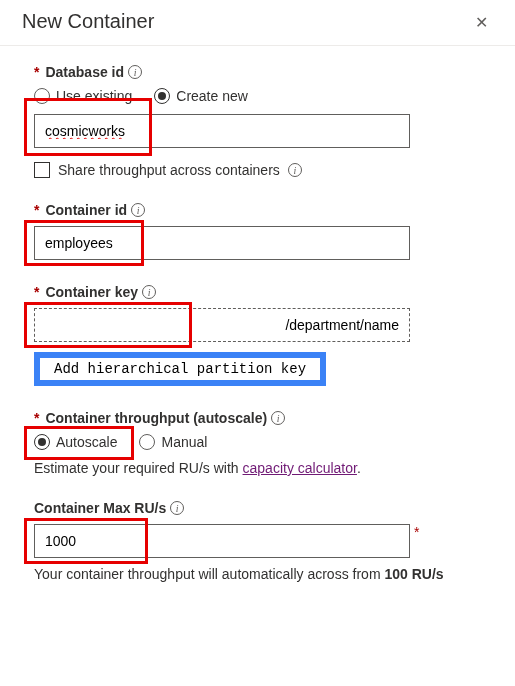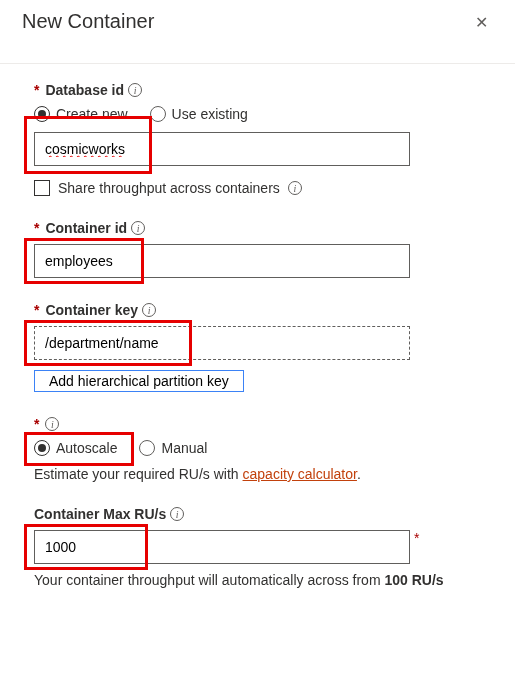--- a/index.html
+++ b/index.html
@@ -1,37 +1,37 @@
 <!DOCTYPE html>
 <html><head>
 <meta charset="utf-8">
 <style>
 * { box-sizing: border-box; margin: 0; padding: 0; }
 body { font-family: "Segoe UI", -apple-system, sans-serif; font-size: 14px; color: #323130; background: #fff; width: 515px; }
-.hdr { display: flex; justify-content: space-between; align-items: center; padding: 10px 22px 30px; border-bottom: 1px solid #edebe9; }
+.hdr { display: flex; justify-content: space-between; align-items: center; padding: 10px 22px 12px; border-bottom: 1px solid #edebe9; }
 .hdr h1 { font-size: 20px; font-weight: 400; }
 .close-x { width: 18px; height: 18px; cursor: pointer; }
 .close-x::before { content: "✕"; font-size: 16px; color: #605e5c; }
 .content { padding: 18px 34px 10px; }
 .group { margin-bottom: 24px; }
 .lbl { font-weight: 600; font-size: 14px; margin-bottom: 8px; display: flex; align-items: center; gap: 4px; }
 .req { color: #a80000; margin-right: 2px; }
 .info { display: inline-flex; width: 14px; height: 14px; border: 1px solid #605e5c; border-radius: 50%; align-items: center; justify-content: center; font-size: 10px; font-style: italic; font-weight: 400; color: #605e5c; cursor: default; font-family: serif; }
 .radios { display: flex; gap: 22px; margin-bottom: 10px; align-items: center; }
 .radio { display: flex; align-items: center; gap: 6px; cursor: pointer; }
 .rdot { width: 16px; height: 16px; border: 1px solid #323130; border-radius: 50%; display: flex; align-items: center; justify-content: center; }
 .rdot.sel::after { content: ""; width: 8px; height: 8px; background: #323130; border-radius: 50%; }
 .rdot.un { border-color: #605e5c; }
 .txt { width: 376px; height: 34px; border: 1px solid #605e5c; padding: 0 10px; font-size: 14px; font-family: inherit; }
-.txt.dashed { border: 1px dashed #605e5c; }
+.txt.dashed { border: 1px dashed #605e5c; text-align: right; }
 .chk { display: flex; align-items: center; gap: 8px; margin-top: 14px; }
 .chkbox { width: 16px; height: 16px; border: 1px solid #323130; cursor: pointer; }
-.btn { height: 22px; padding: 0 14px; border: 1px solid #3b82f6; background: #fff; font-size: 14px; font-family: Liberation Sans, sans-serif; cursor: pointer; margin-top: 10px; }
+.btn { height: 34px; padding: 0 14px; border: 6px solid #3b82f6; background: #fff; font-size: 14px; font-family: Liberation Mono, monospace; cursor: pointer; margin-top: 10px; }
 .help { margin-top: 8px; font-size: 14px; color: #323130; }
-.help a { color: #c2410c; text-decoration: underline; cursor: pointer; }
+.help a { color: #701a75; text-decoration: underline; cursor: pointer; }
 .hl { position: absolute; border: 3px solid #e60000; pointer-events: none; }
 .rel { position: relative; }
 .rurow { display: flex; align-items: flex-start; }
 .asterisk-right { color: #a80000; margin-left: 4px; }
 .wavy { text-decoration: underline wavy #e60000 1px; text-underline-offset: 1px; }
 </style>
 </head>
 <body>
 
 <div class="hdr">
@@ -42,26 +42,26 @@
 <div class="content">
 
   <div class="group">
     <div class="lbl">
       <span class="req">*</span>
       <span>Database id</span>
       <span class="info">i</span>
     </div>
     <div class="radios">
       <div class="radio">
+        <span class="rdot un"></span>
+        <span>Use existing</span>
+      </div>
+      <div class="radio">
         <span class="rdot sel"></span>
         <span>Create new</span>
-      </div>
-      <div class="radio">
-        <span class="rdot un"></span>
-        <span>Use existing</span>
       </div>
     </div>
     <div class="rel">
       <input class="txt wavy" value="cosmicworks" style="">
       <div class="hl" style="left:-10px; top:-16px; width:128px; height:58px;"></div>
     </div>
     <div class="chk">
       <span class="chkbox"></span>
       <span>Share throughput across containers</span>
       <span class="info">i</span>
@@ -89,20 +89,21 @@
     <div class="rel">
       <input class="txt dashed" value="/department/name" style="">
       <div class="hl" style="left:-10px; top:-6px; width:168px; height:46px;"></div>
     </div>
     <button class="btn">Add hierarchical partition key</button>
   </div>
 
   <div class="group">
     <div class="lbl">
       <span class="req">*</span>
+      <span>Container throughput (autoscale)</span>
       <span class="info">i</span>
     </div>
     <div class="rel">
       <div class="radios">
         <div class="radio">
           <span class="rdot sel"></span>
           <span>Autoscale</span>
         </div>
         <div class="radio">
           <span class="rdot un"></span>

